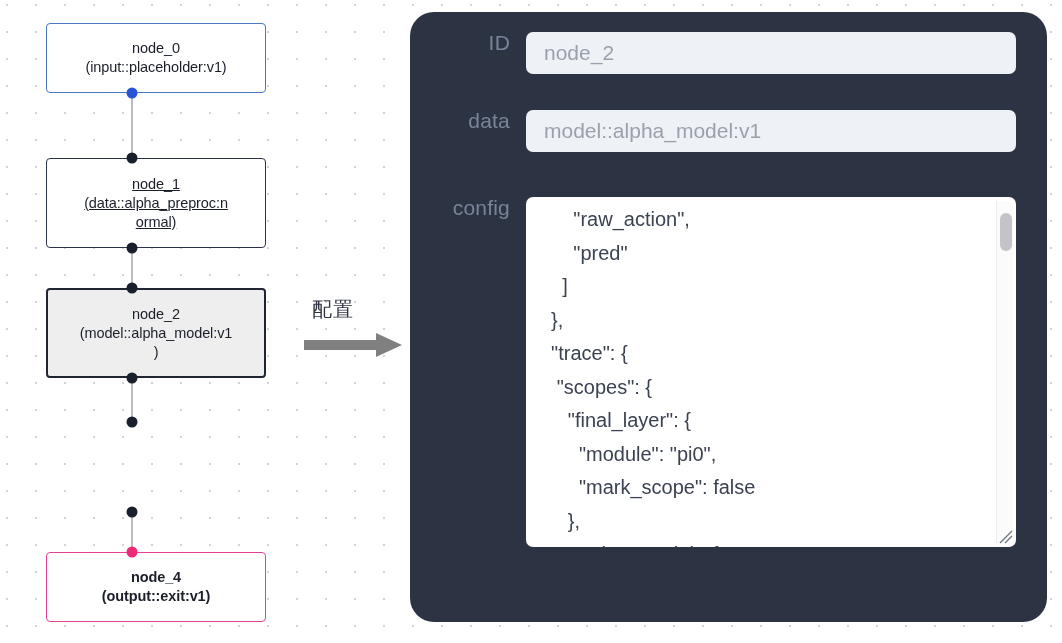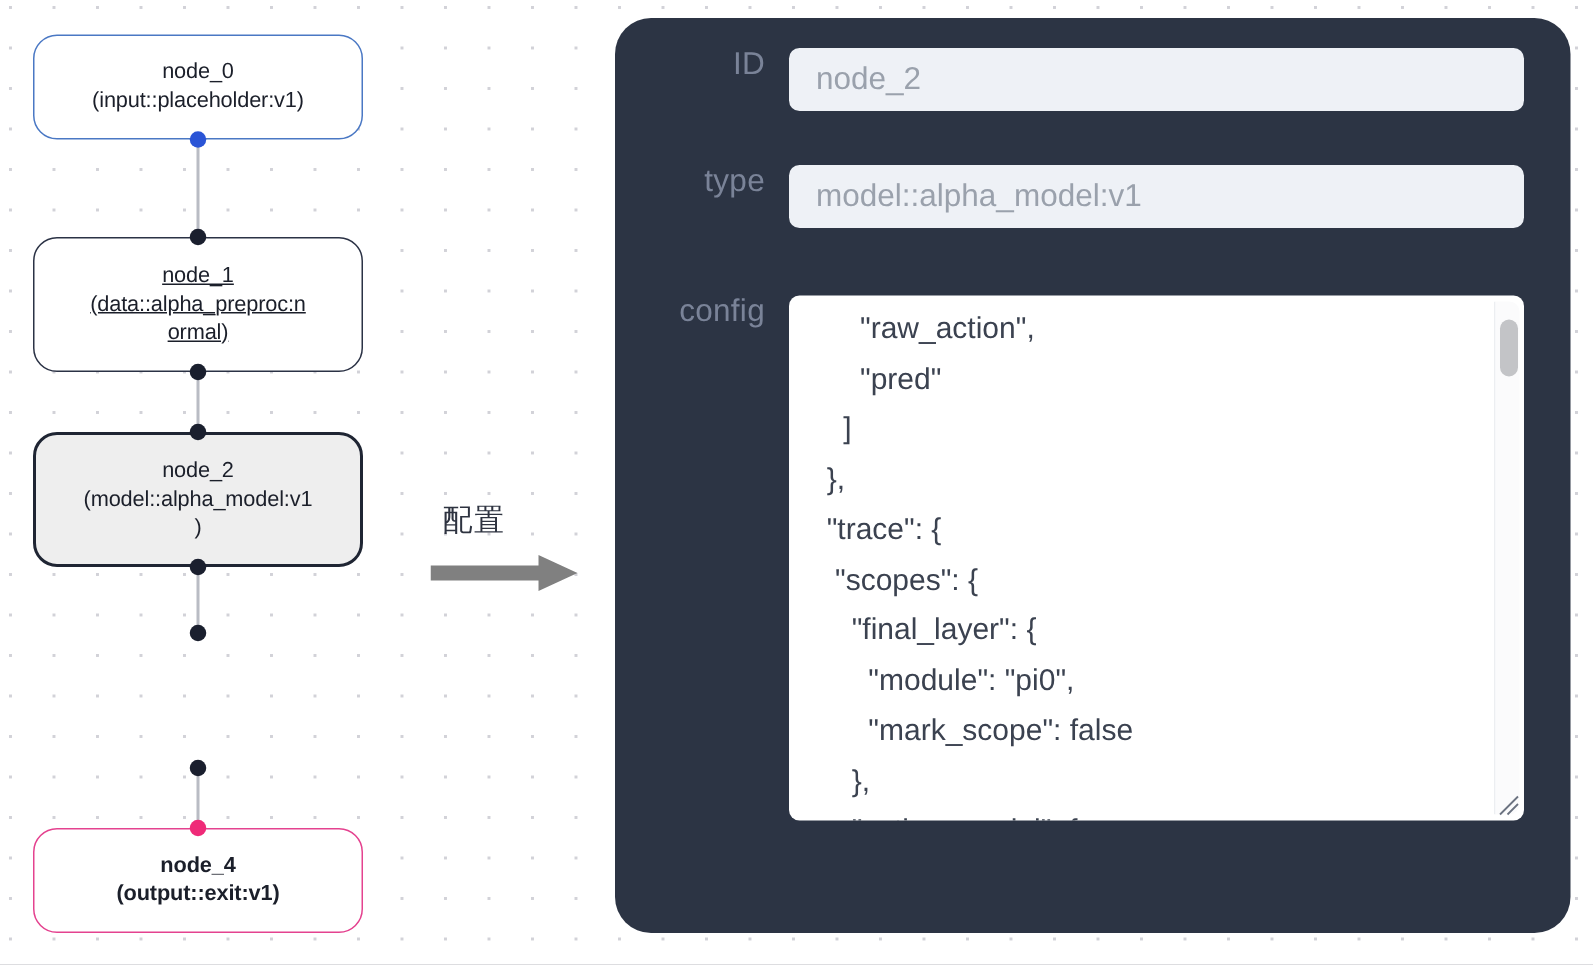--- a/index.html
+++ b/index.html
@@ -28,32 +28,33 @@
     background-color: #ffffff;
     background-image: radial-gradient(circle at 1px 1px, #d2d2d8 1.1px, transparent 1.2px);
     background-size: 29px 27px;
     background-position: 6px 4px;
   }
 
   
   .node {
     position: absolute;
     box-sizing: border-box;
-    border-radius: 16px;
+    border-radius: 4px;
     background: #ffffff;
     border: 1.6px solid #2b3245;
     display: flex;
     align-items: center;
     justify-content: center;
     text-align: center;
     padding: 4px 10px;
     color: #1b1f2a;
     font-size: 14.5px;
     line-height: 19px;
     letter-spacing: -0.1px;
+    margin-left: 24px;
   }
   .node .node-text { white-space: pre-line; }
   .node.is-input {
     border-color: #4a78c4;
     border-width: 1.5px;
   }
   .node.is-output {
     border-color: #e4428f;
     border-width: 1.8px;
   }
@@ -76,25 +77,24 @@
     border-radius: 50%;
     background: #1a1f2e;
     transform: translate(-50%, -50%);
   }
   .handle.handle-blue { background: #2a54d6; }
   .handle.handle-pink { background: #ef2a78; }
 
   
   #flow-annotation {
     position: absolute;
-    left: 287px;
+    left: 304px;
     top: 296px;
     width: 110px;
     height: 70px;
-    margin-top: 37px;
   }
   #flow-label {
     position: absolute;
     left: 8px;
     top: 0;
     font-size: 20px;
     color: #2e3340;
     font-family: "DejaVu Sans", sans-serif;
     letter-spacing: 1px;
   }
@@ -266,21 +266,21 @@
   </div>
 
   <div id="config-panel">
 
     <div class="form-row" style="left:0; top:20px;">
       <div class="form-label">ID</div>
       <input class="form-control" type="text" readonly="" value="node_2" style="">
     </div>
 
     <div class="form-row" style="left:0; top:98px;">
-      <div class="form-label">type</div>
+      <div class="form-label">data</div>
       <input class="form-control" type="text" readonly="" value="model::alpha_model:v1" style="">
     </div>
 
     <div class="form-row" style="left:0; top:185px;">
       <div class="form-label">config</div>
       <div id="config-field-wrap">
         <textarea id="config-textarea" style="">      "raw_action",
       "pred"
     ]
   },

